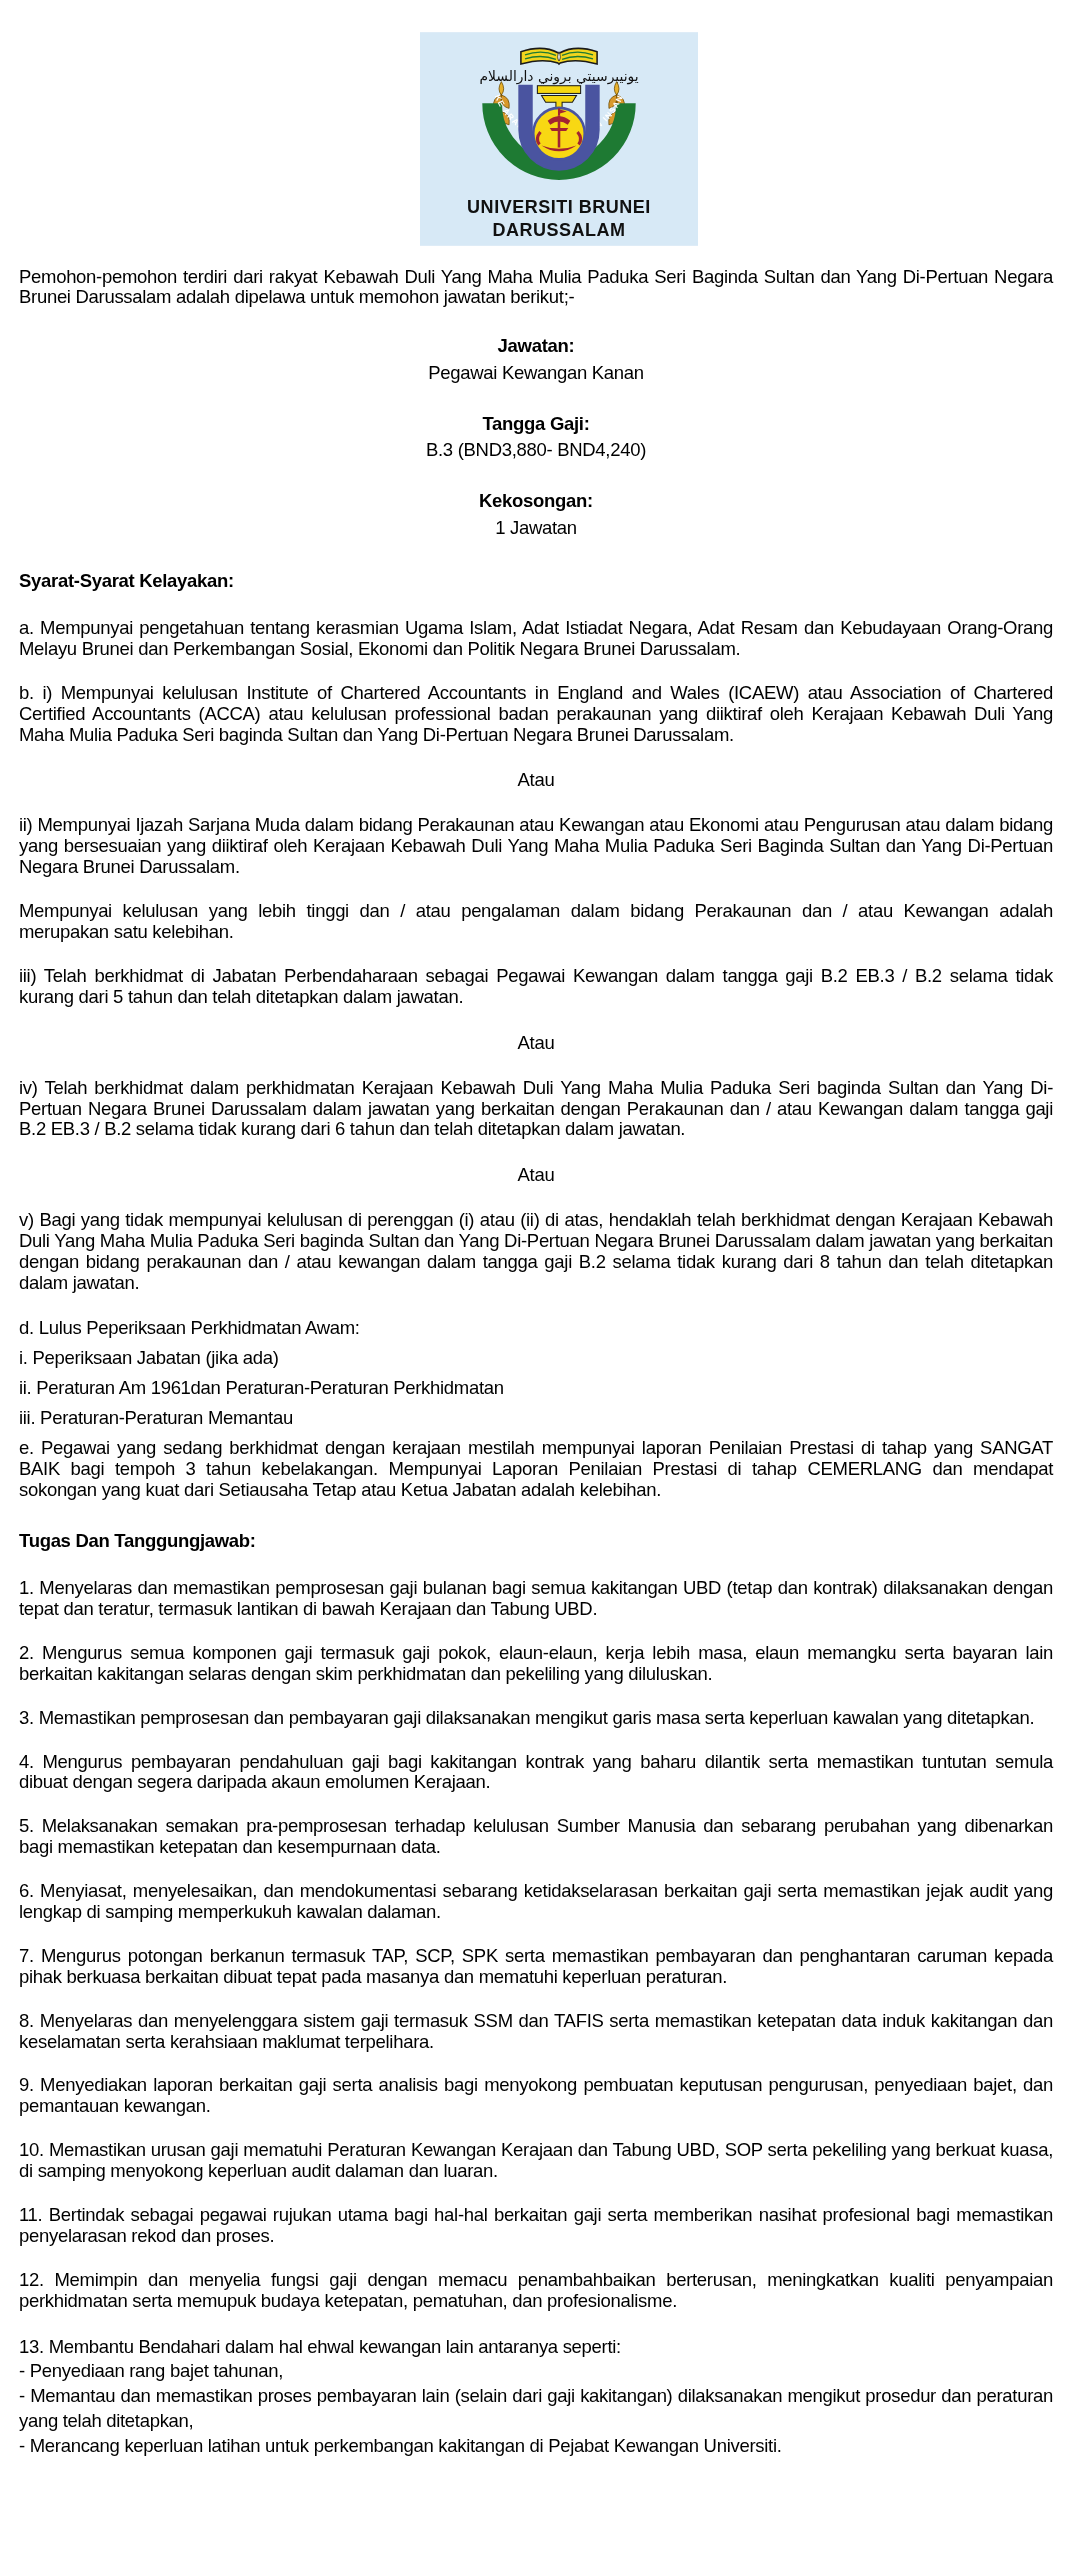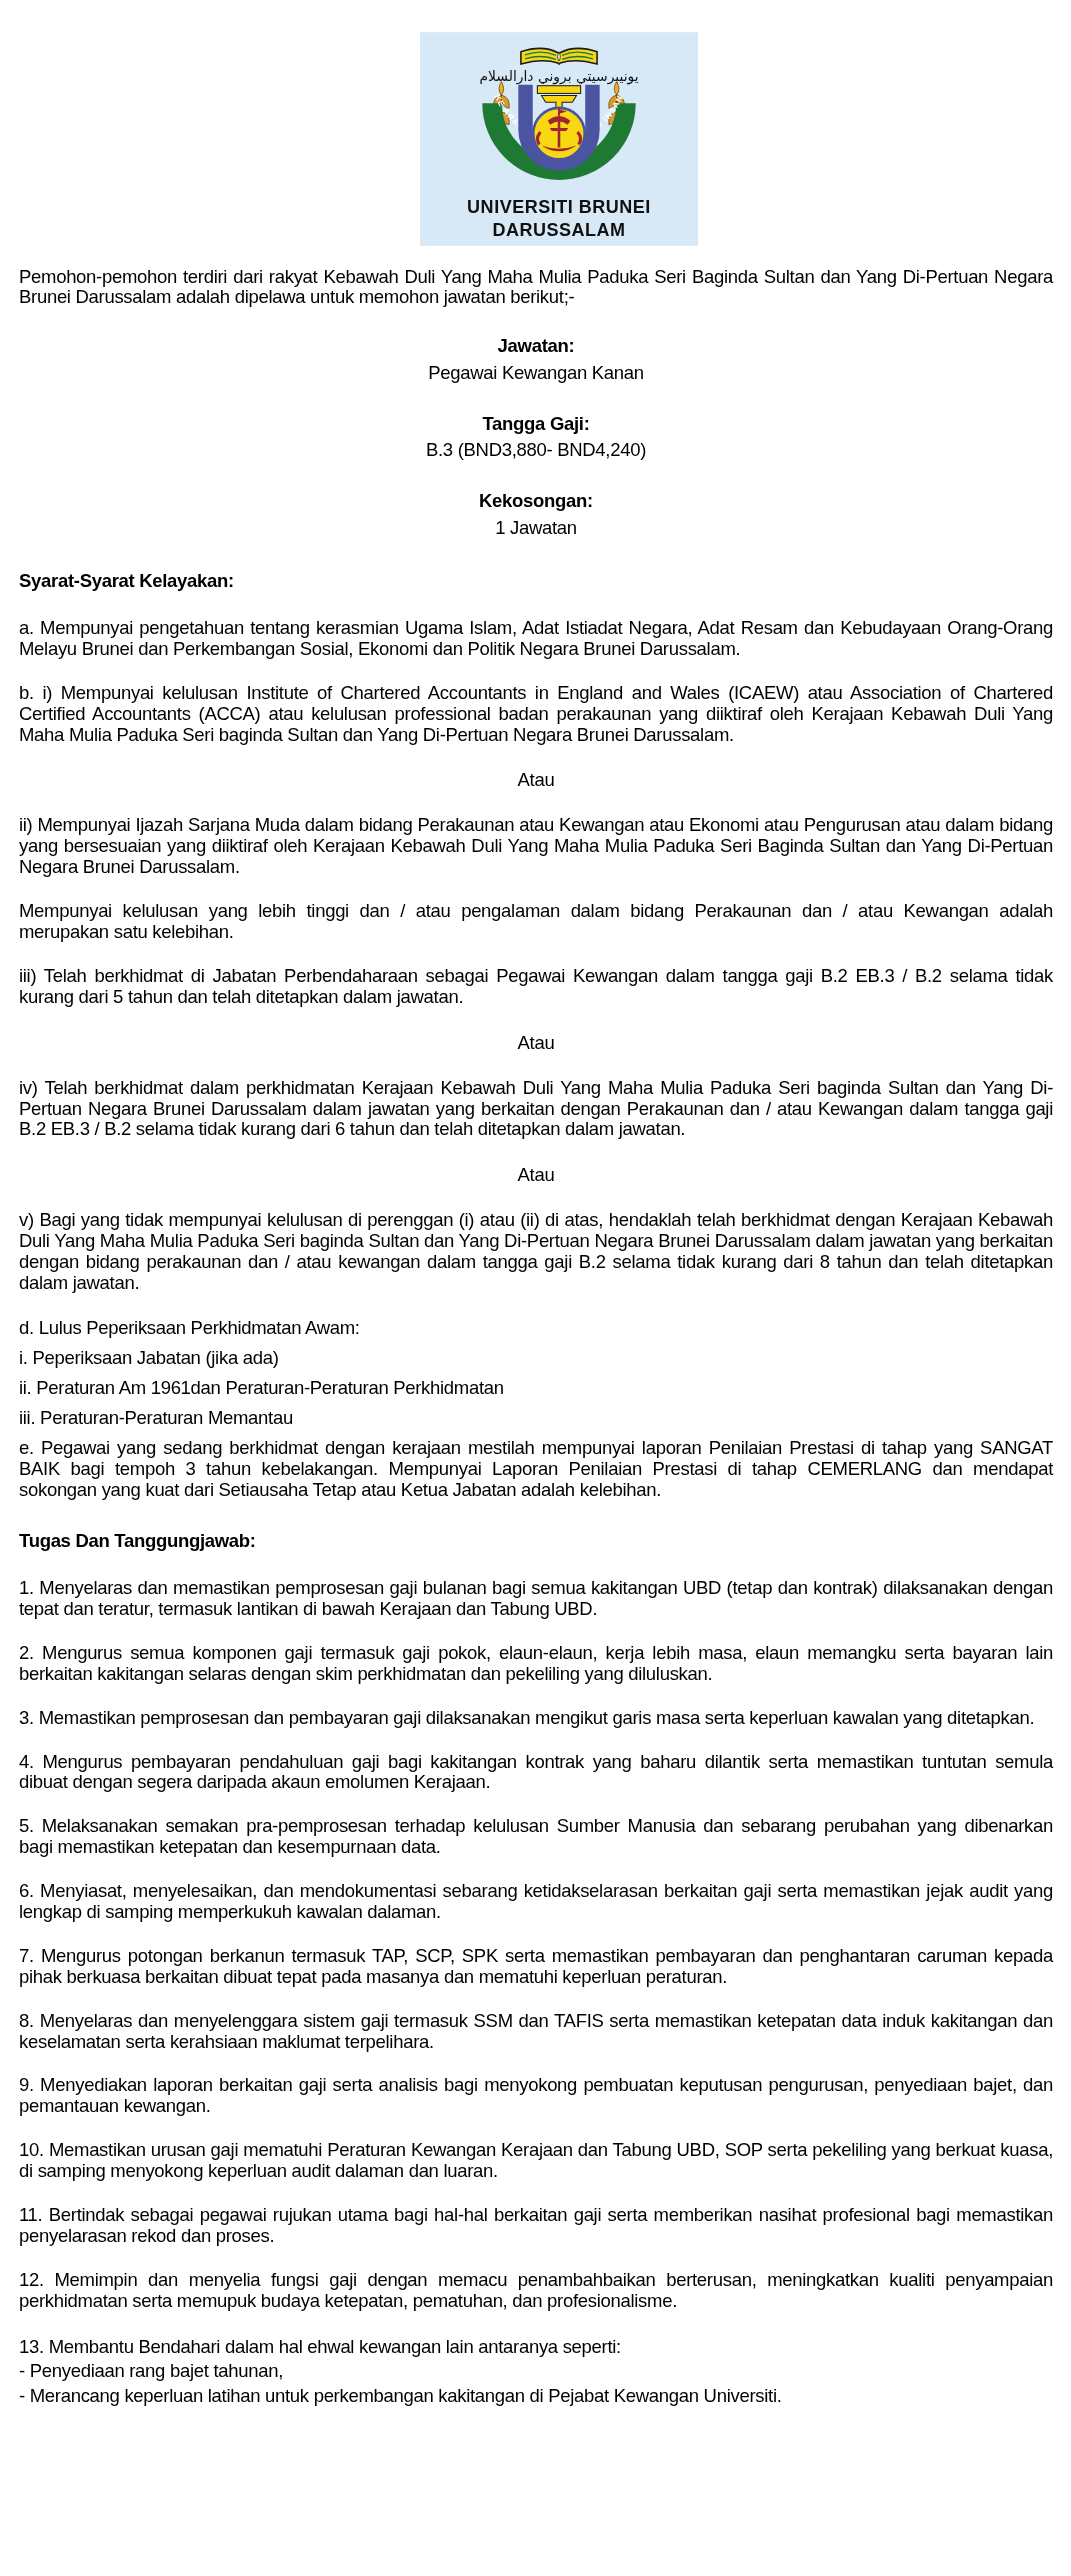--- a/index.html
+++ b/index.html
@@ -135,17 +135,18 @@
   <p class="body-para">6. Menyiasat, menyelesaikan, dan mendokumentasi sebarang ketidakselarasan berkaitan gaji serta memastikan jejak audit yang lengkap di samping memperkukuh kawalan dalaman.</p>
   <p class="body-para">7. Mengurus potongan berkanun termasuk TAP, SCP, SPK serta memastikan pembayaran dan penghantaran caruman kepada pihak berkuasa berkaitan dibuat tepat pada masanya dan mematuhi keperluan peraturan.</p>
   <p class="body-para">8. Menyelaras dan menyelenggara sistem gaji termasuk SSM dan TAFIS serta memastikan ketepatan data induk kakitangan dan keselamatan serta kerahsiaan maklumat terpelihara.</p>
   <p class="body-para">9. Menyediakan laporan berkaitan gaji serta analisis bagi menyokong pembuatan keputusan pengurusan, penyediaan bajet, dan pemantauan kewangan.</p>
   <p class="body-para">10. Memastikan urusan gaji mematuhi Peraturan Kewangan Kerajaan dan Tabung UBD, SOP serta pekeliling yang berkuat kuasa, di samping menyokong keperluan audit dalaman dan luaran.</p>
   <p class="body-para">11. Bertindak sebagai pegawai rujukan utama bagi hal-hal berkaitan gaji serta memberikan nasihat profesional bagi memastikan penyelarasan rekod dan proses.</p>
   <p class="body-para">12. Memimpin dan menyelia fungsi gaji dengan memacu penambahbaikan berterusan, meningkatkan kualiti penyampaian perkhidmatan serta memupuk budaya ketepatan, pematuhan, dan profesionalisme.</p>
   <div class="cont-block">
     <div>13. Membantu Bendahari dalam hal ehwal kewangan lain antaranya seperti:</div>
     <div>- Penyediaan rang bajet tahunan,</div>
+    <div>- Memantau dan memastikan proses pembayaran lain (selain dari gaji kakitangan) dilaksanakan mengikut prosedur dan peraturan yang telah ditetapkan,</div>
     <div>- Merancang keperluan latihan untuk perkembangan kakitangan di Pejabat Kewangan Universiti.</div>
   </div>
 
 </div>
 
 
 </body></html>

